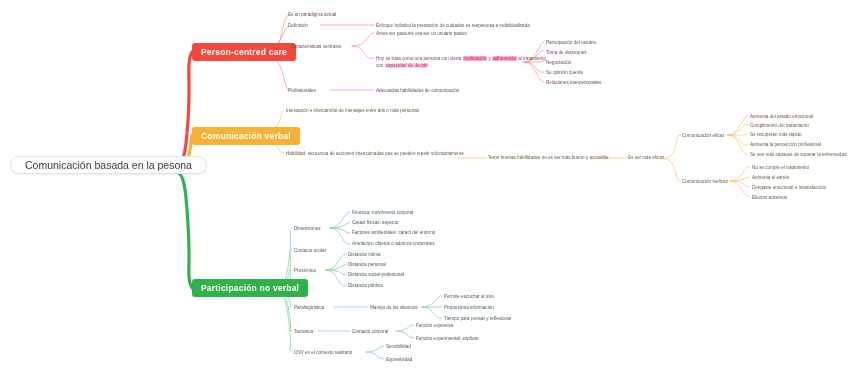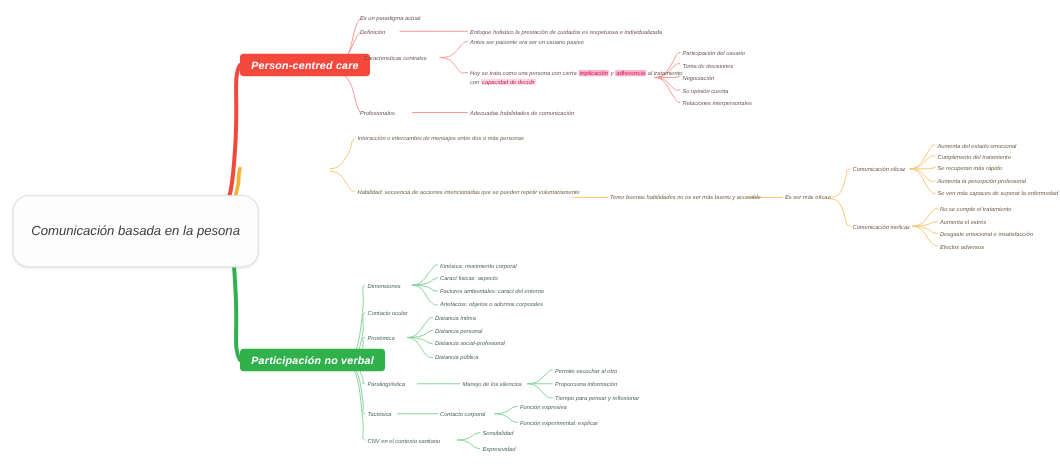--- a/index.html
+++ b/index.html
@@ -1,24 +1,24 @@
 <!DOCTYPE html>
 <html><head>
 <meta charset="utf-8">
 <style>
   html,body{margin:0;padding:0;background:#ffffff;}
   body{width:848px;height:371px;overflow:hidden;
        font-family:"Liberation Sans","DejaVu Sans",sans-serif;}
   #map{position:relative;width:848px;height:371px;}
   svg.links{position:absolute;left:0;top:0;width:848px;height:371px;}
-  .node{position:absolute;white-space:nowrap;font-style:italic;}
+  .node{position:absolute;white-space:nowrap;}
 
   .root{
     border:1px solid #e3e3e3;background:#fdfdfd;border-radius:13px;
-    padding:22px 14px;font-size:10.5px;color:#3c3c3c;
+    padding:2px 14px;font-size:10.5px;color:#3c3c3c;
     box-shadow:0 1px 2px rgba(0,0,0,.07);
   }
   .branch{
     border-radius:3px;padding:4px 9px;color:#fff;
     font-size:8.5px;font-weight:bold;letter-spacing:.2px;
   }
   .b-red{background:#f4483c;}
   .b-orange{background:#f7b233;}
   .b-green{background:#31b14b;}
 
@@ -134,20 +134,23 @@
 
   <div class="node leaf red" style="left:288px;top:87px;">Profesionales</div>
   <div class="node leaf red" style="left:376px;top:87px;">Adecuadas habilidades de comunicación</div>
 
   <div class="node leaf red" style="left:546px;top:39px;">Participación del usuario</div>
   <div class="node leaf red" style="left:546px;top:49px;">Toma de decisiones</div>
   <div class="node leaf red" style="left:546px;top:59px;">Negociación</div>
   <div class="node leaf red" style="left:546px;top:69px;">Su opinión cuenta</div>
   <div class="node leaf red" style="left:546px;top:79px;">Relaciones interpersonales</div>
 
+  <div class="node branch b-orange" style="left:192px;top:127px;">
+    <span>Comunicación verbal</span>
+  </div>
 
   <div class="node leaf orange" style="left:286px;top:107px;">Interacción e intercambio de mensajes entre dos o más personas</div>
 
   <div class="node leaf orange" style="left:286px;top:150px;width:190px;white-space:normal;">Habilidad: secuencia de acciones intencionadas que se pueden repetir voluntariamente</div>
 
   <div class="node mid" style="left:488px;top:155px;color:#6a5c40;">Tener buenas habilidades no es ser más bueno y accesible</div>
   <div class="node mid" style="left:628px;top:155px;color:#6a5c40;">Es ser más eficaz</div>
 
   <div class="node leaf orange" style="left:682px;top:132px;">Comunicación eficaz</div>
   <div class="node leaf orange" style="left:750px;top:113px;">Aumenta del estado emocional</div>

